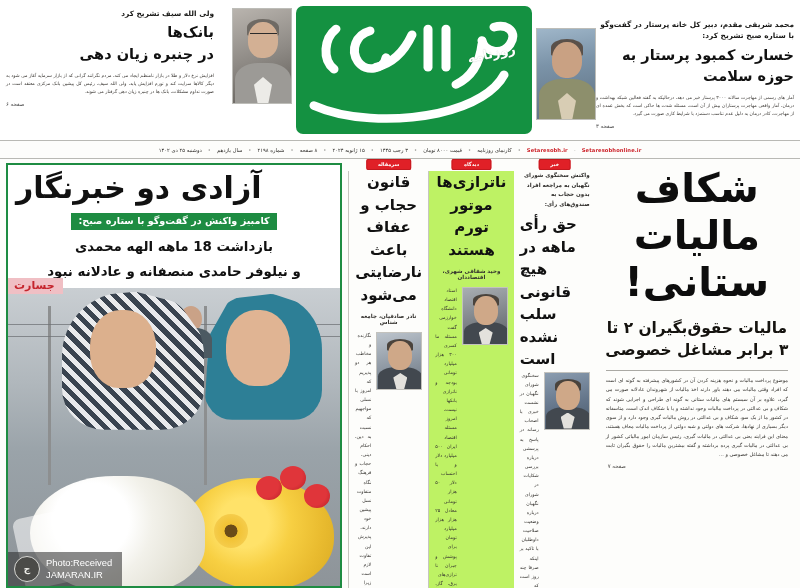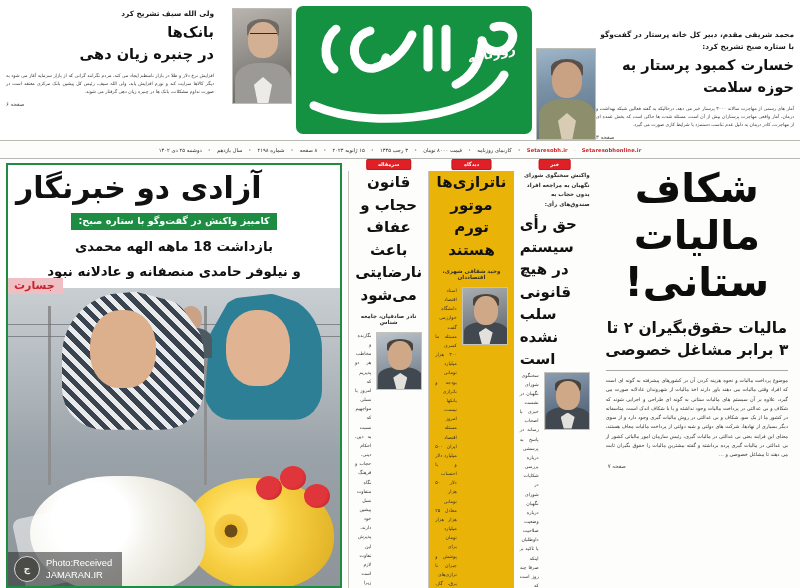--- a/index.html
+++ b/index.html
@@ -29,21 +29,21 @@
     height: 140px;
     background: #ffffff;
     padding: 4px 6px 0 6px;
   }
 
   
   .promo-right {
     width: 258px;
     display: flex;
     flex-direction: row-reverse;
-    align-items: flex-end;
+    align-items: center;
     padding-top: 4px;
   }
   .promo-photo {
     width: 60px;
     height: 92px;
     flex: 0 0 60px;
     border: 1px solid #bdbdb8;
     background: linear-gradient(170deg,#9fb6c9 0%,#7b93a8 38%,#5d6f80 100%);
     position: relative;
     overflow: hidden;
@@ -449,21 +449,21 @@
     padding-top: 8px;
   }
   .tri-col {
     flex: 1;
     padding: 0 6px;
     position: relative;
     display: flex;
     flex-direction: column;
   }
   .tri-col + .tri-col { border-left: 1px solid #c6c5c0; }
-  .tri-col:nth-child(2) { background: #eab308; }
+  .tri-col:nth-child(2) { background: #bef264; }
   .tag {
     position: absolute;
     top: -12px;
     left: 50%;
     transform: translateX(-50%);
     background: #e02027;
     color: #ffffff;
     font-size: 5px;
     font-weight: 700;
     padding: 2px 12px 2.5px 12px;
@@ -646,21 +646,21 @@
         <div class="lead-page">صفحه ۷</div>
       </div>
 
       <div class="tri-rule"></div>
 
       <div class="tri">
 
         <div class="tri-col">
           <div class="tag">خبر</div>
           <div class="tri-kicker">واکنش سخنگوی شورای نگهبان به مراجعه افراد بدون حجاب به صندوق‌های رأی:</div>
-          <div class="tri-headline left-al">حق رأی سیستم در هیچ</div>
+          <div class="tri-headline left-al">حق رأی ماهه در هیچ</div>
           <div class="tri-headline left-al">قانونی سلب نشده است</div>
           <div class="tri-body">
             <div class="tri-text">سخنگوی شورای نگهبان در نشست خبری با اصحاب رسانه در پاسخ به پرسشی درباره بررسی شکایات در شورای نگهبان درباره وضعیت صلاحیت داوطلبان با تاکید بر اینکه صرفا چند روز است که فرصت یک ماهه شورای نگهبان در این خصوص آغاز شده است گفت با اینکه چند روز از شکایات افراد در شورای نگهبان نگذشته است تعدادی از عدم تاییدها و عدم احرازها به تایید تبدیل شده که جزییات آن بعدا اعلام می‌شود، او در پاسخ به پرسش خبرگزاری صدا و سیما درباره استفاده به نحوه تحقیقات محلی برای بررسی صلاحیت داوطلبان انتخابات گفت اصل موضوع تحقیقات.</div>
             <div class="tri-portrait tp-a">
               <div class="pbody"></div>
                 <div class="pshirt"></div>
               <div class="phair"></div>
                 <div class="ph"></div>
             </div>
           </div>

